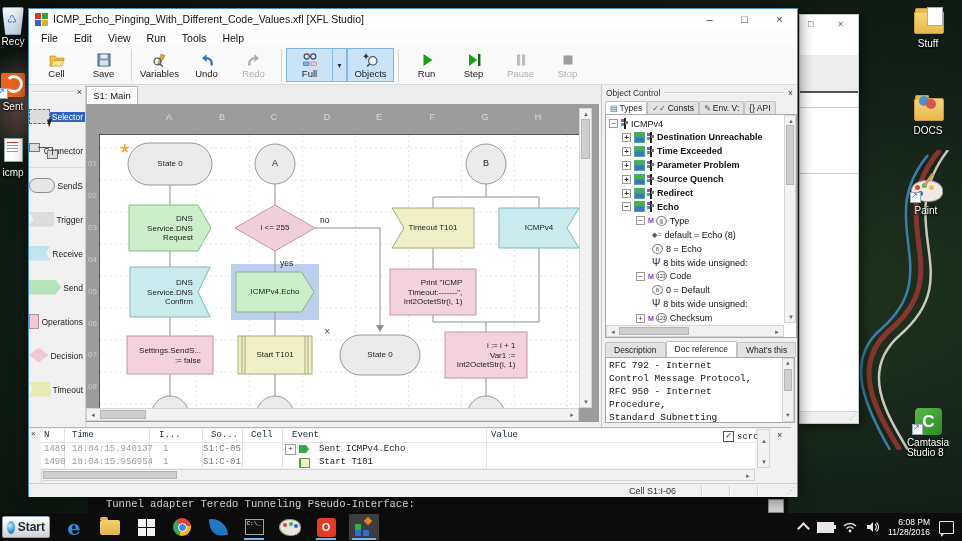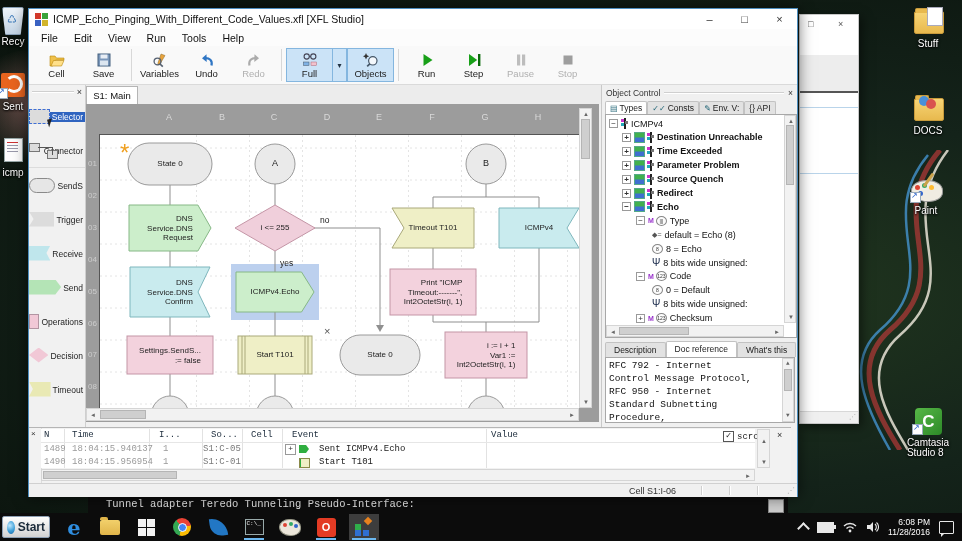--- a/index.html
+++ b/index.html
@@ -705,22 +705,22 @@
       <div id="docpanel">
         <div class="doc-tabs" id="doc-tabs">
             <div class="doc-tab">Description</div>
             <div class="doc-tab active">Doc reference</div>
             <div class="doc-tab">What's this</div>
           </div>
         <div id="docbody" class="abs">
             <div>RFC 792 -  Internet</div>
             <div>Control Message Protocol,</div>
             <div>RFC 950 -  Internet</div>
+            <div>Procedure,</div>
             <div>Standard Subnetting</div>
-            <div>Procedure,</div>
             <div class="abs vscroll" style="right: 0px; top: 0px; width: 12px; height: 64px;">
               <span class="sarrow" style="left:3px;top:2px">▲</span>
               <span class="sarrow" style="left:3px;bottom:2px">▼</span>
               <span class="sthumb" style="left:1px;top:10px;width:8px;height:22px"></span>
             </div>
           </div>
       </div>
     </div>
     <div id="dock" class="abs">
       <div class="strip">

